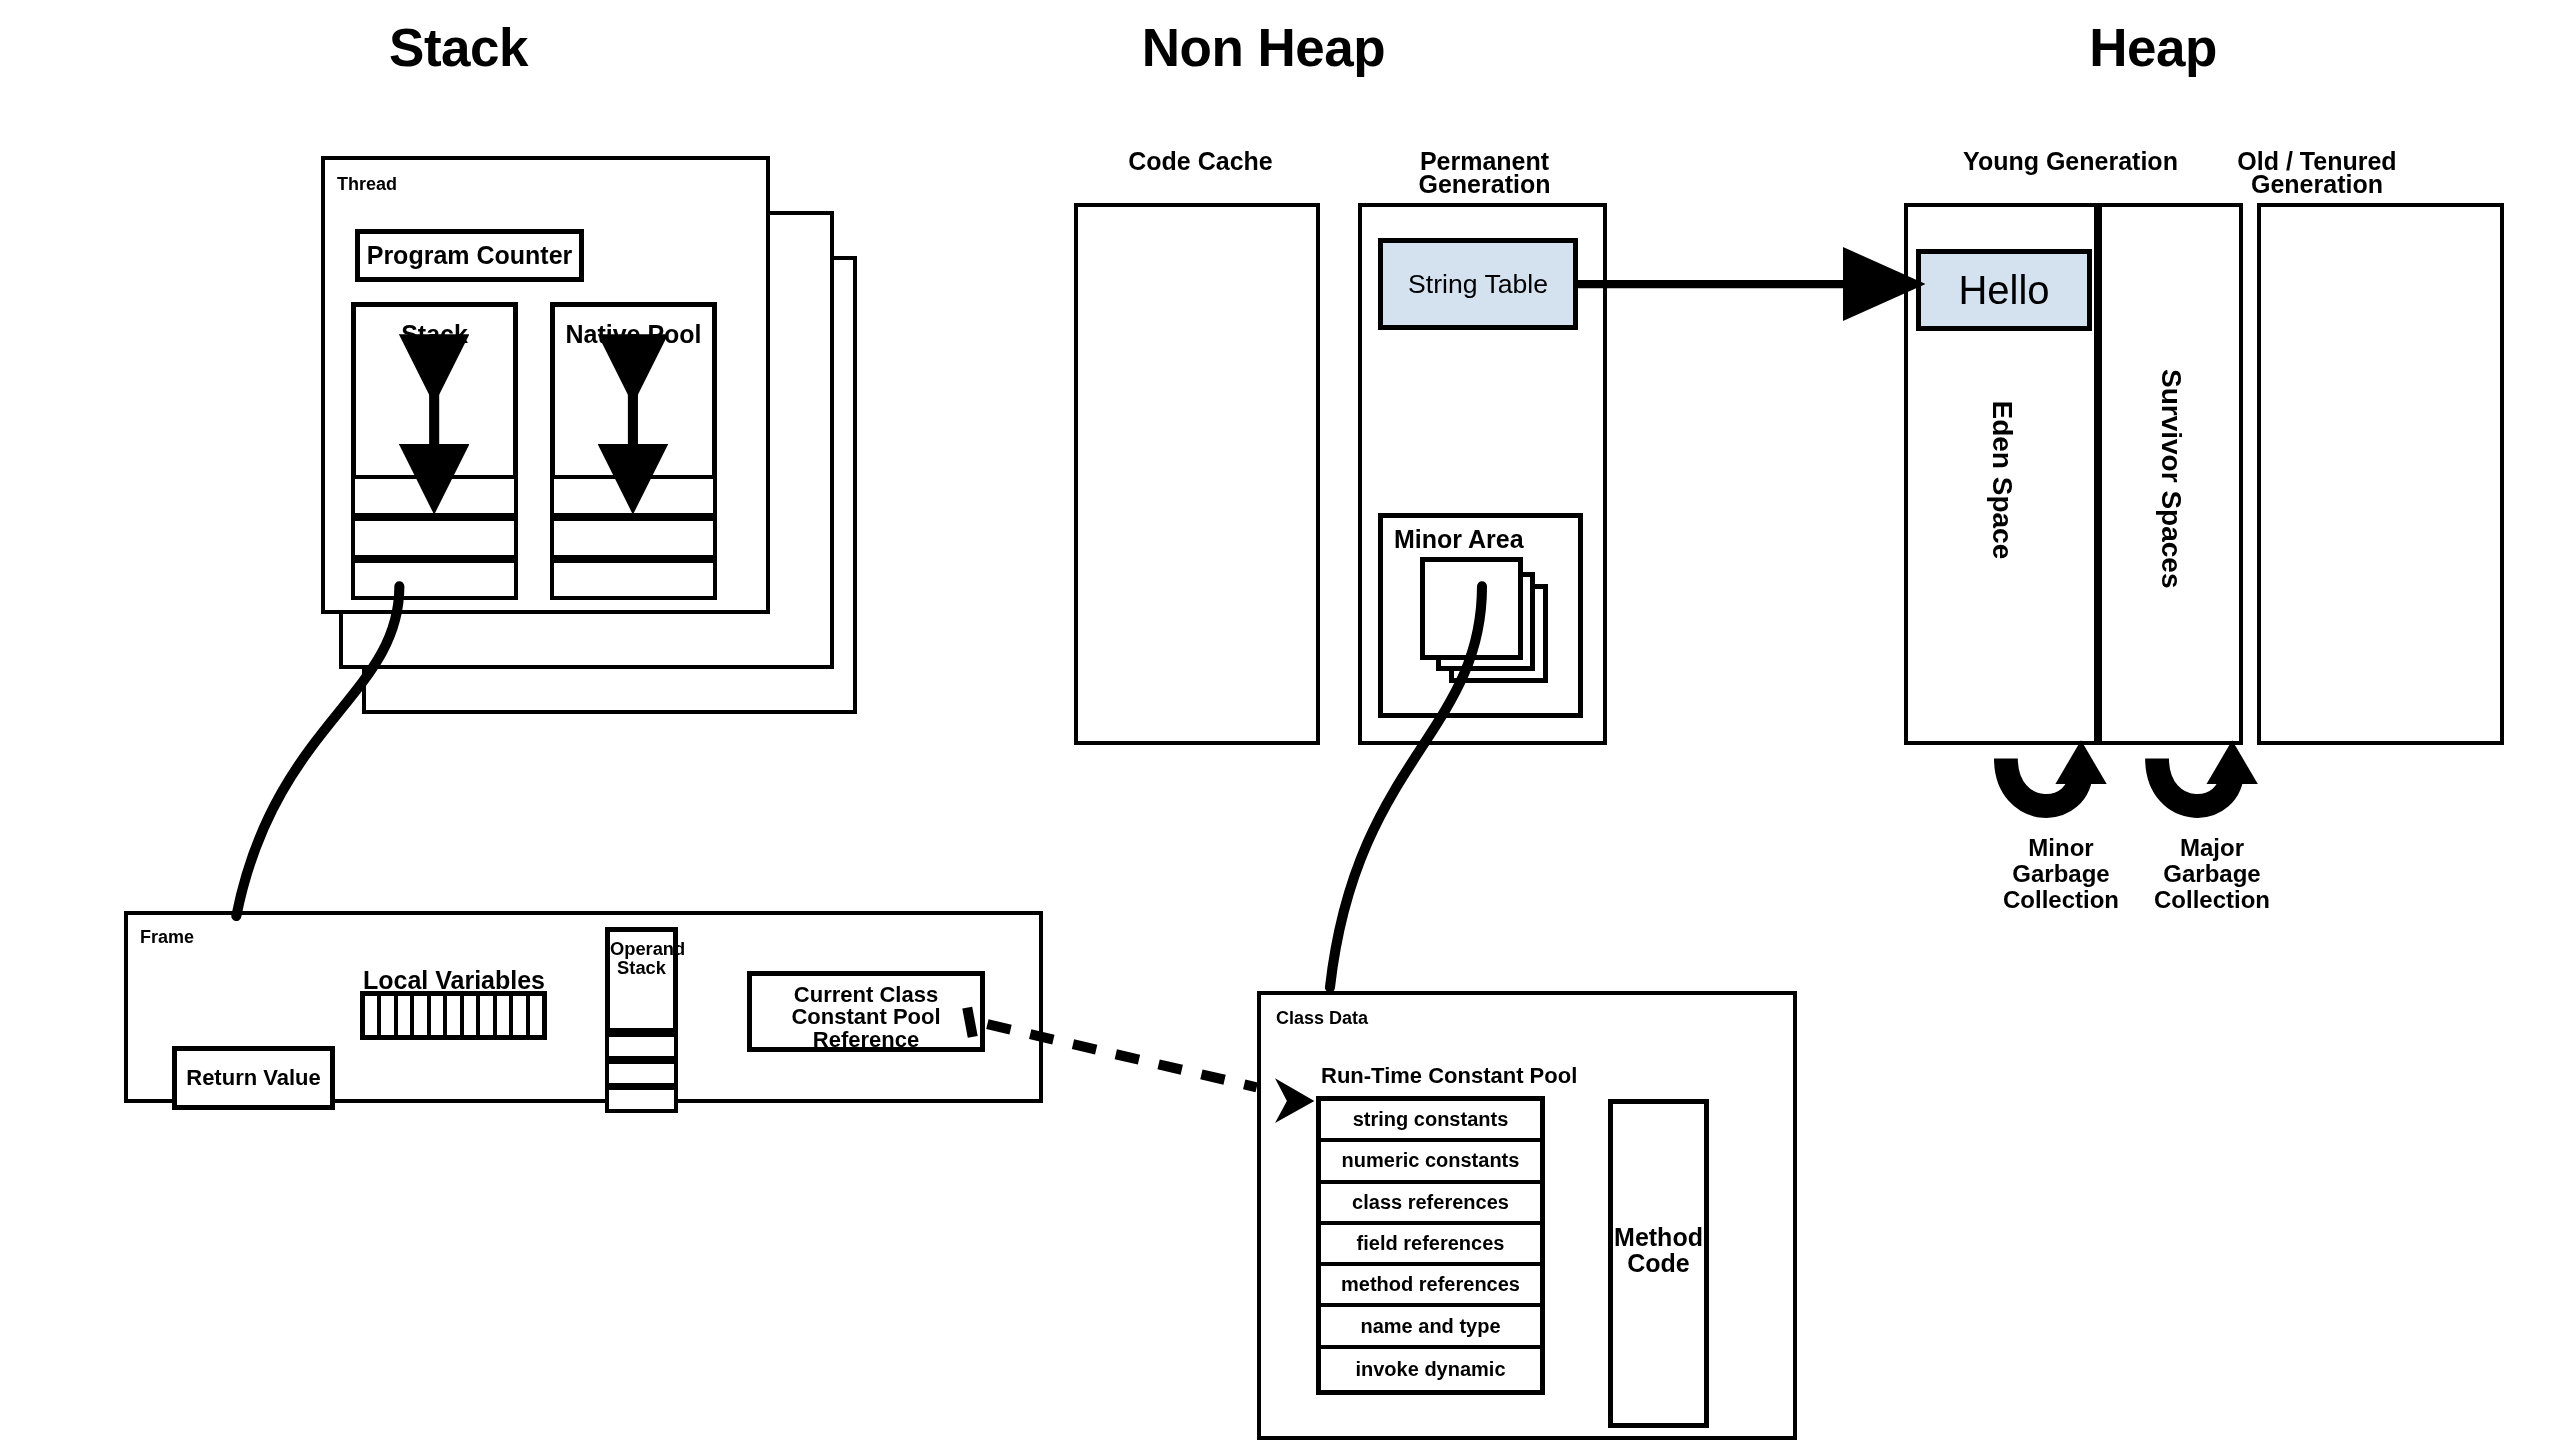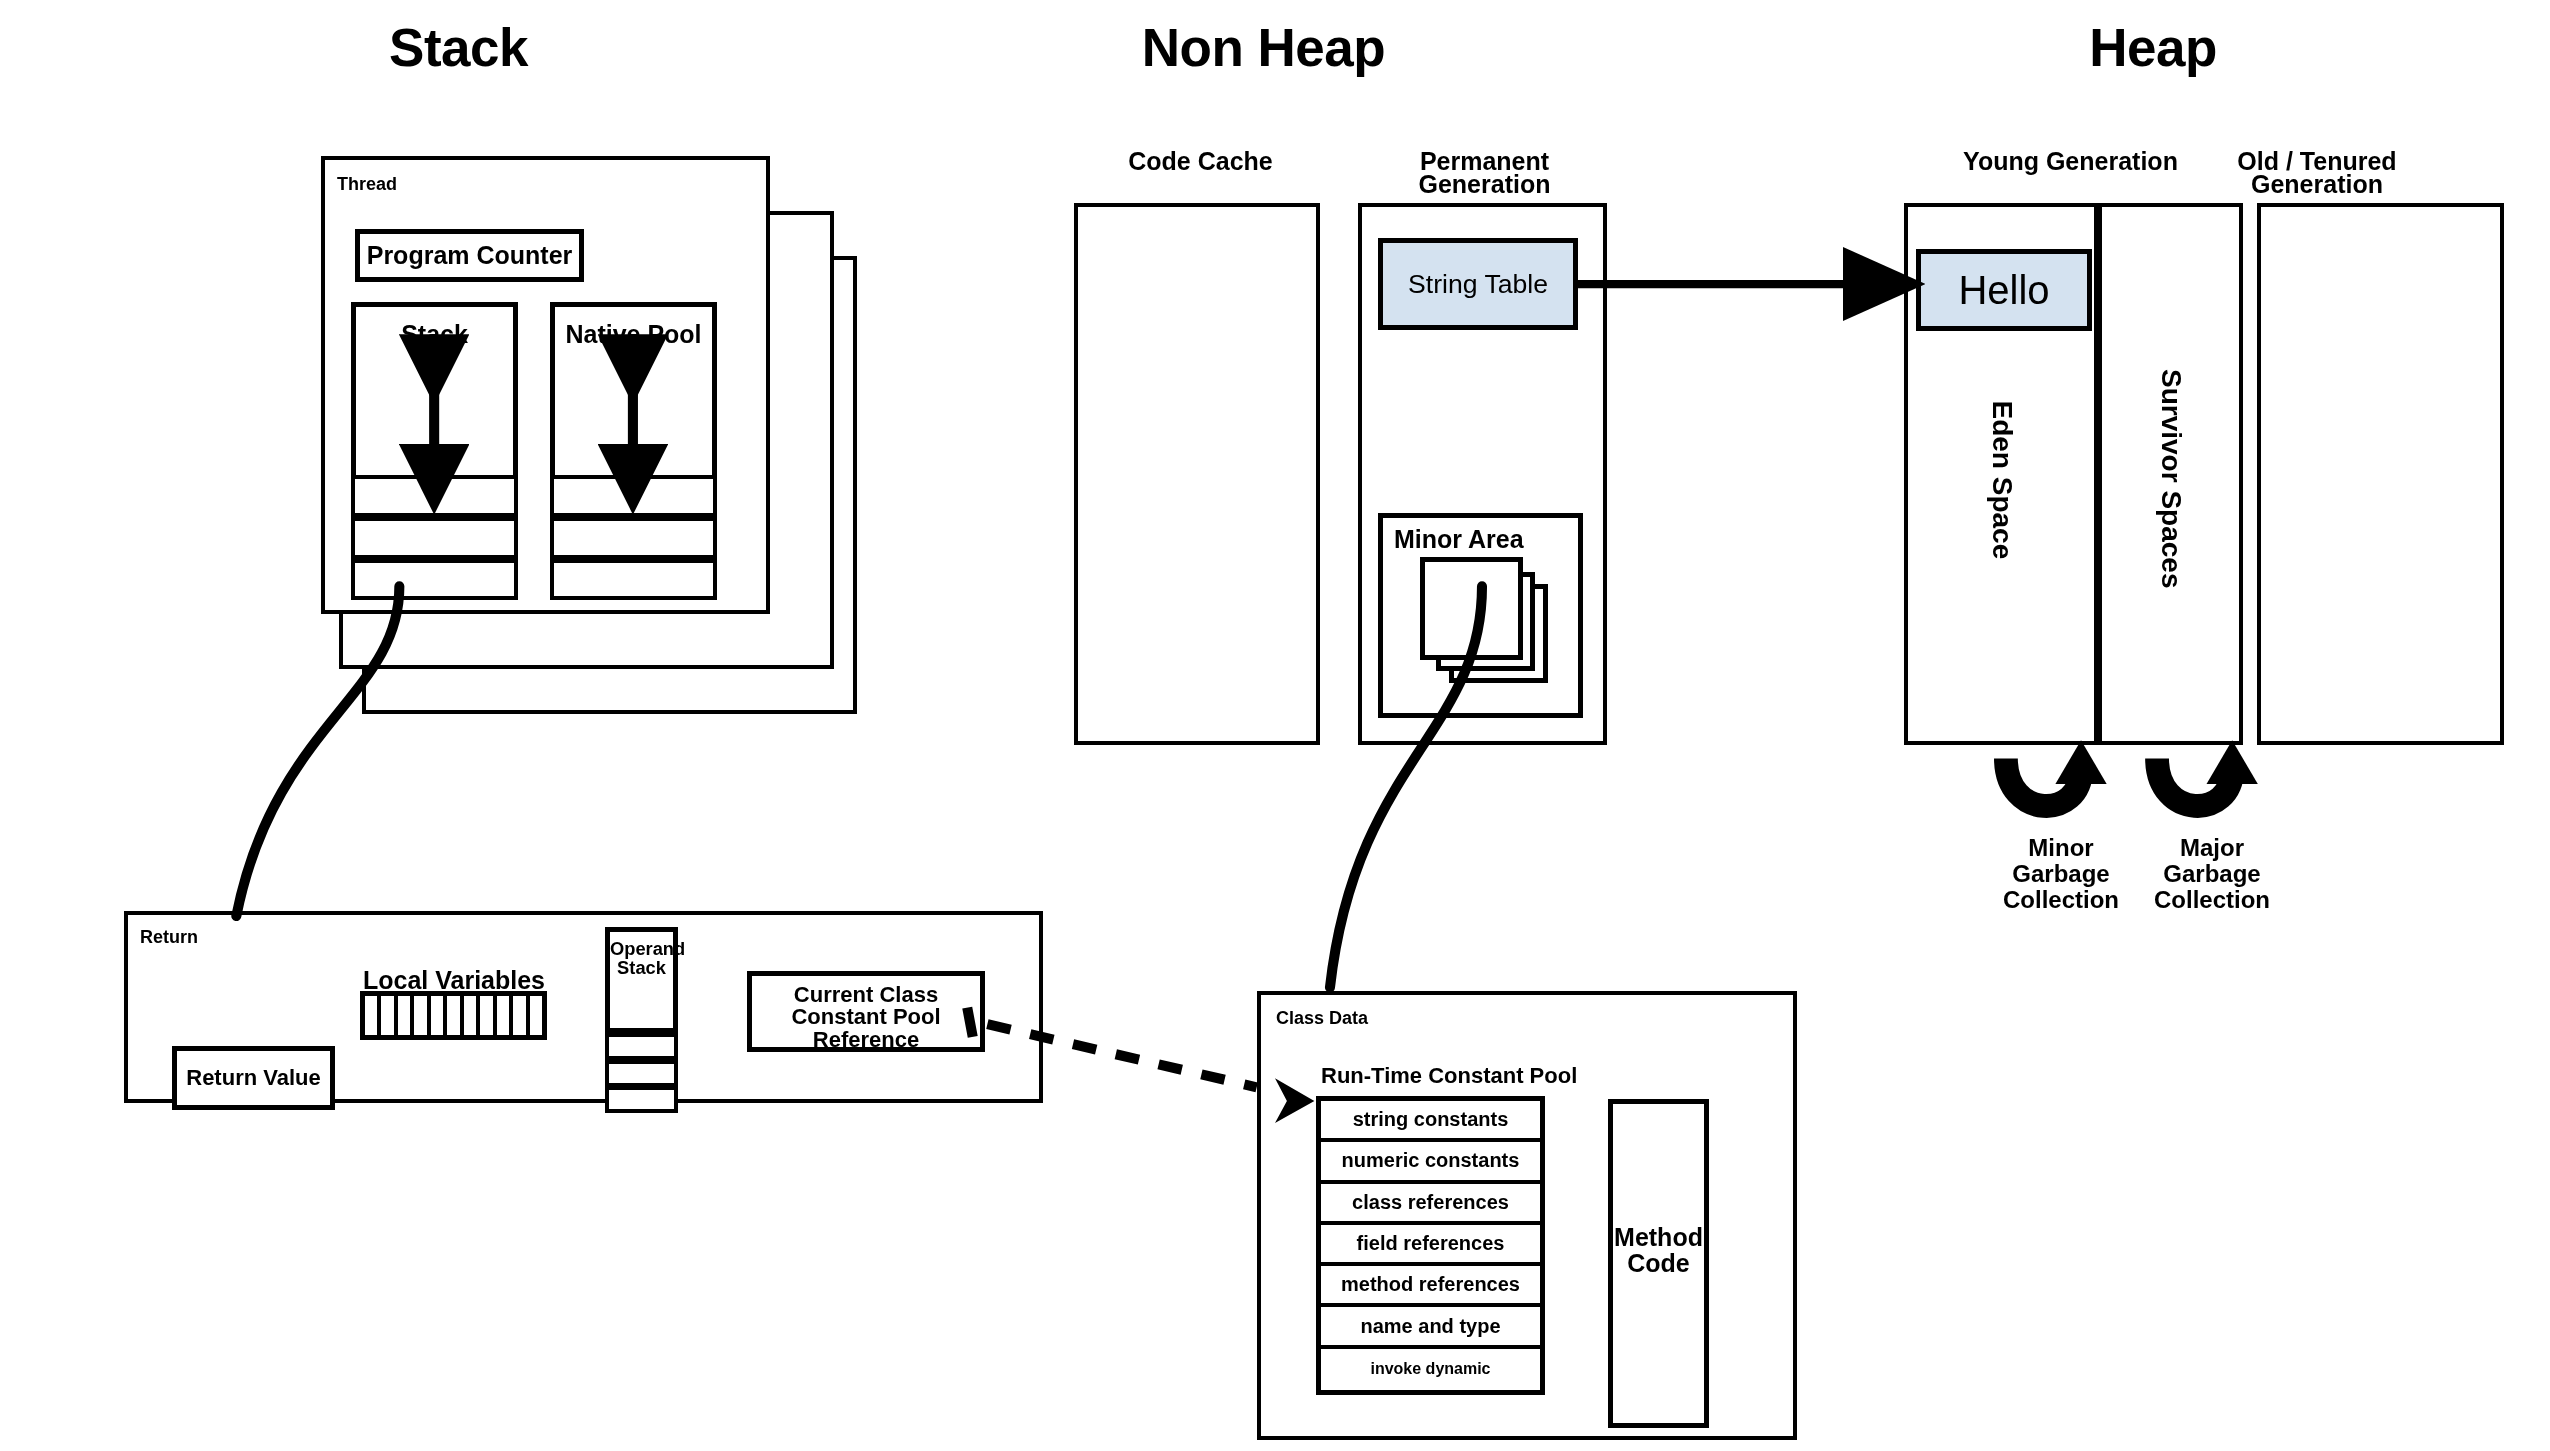--- a/index.html
+++ b/index.html
@@ -116,21 +116,21 @@
           <path d="M0,0.6 L9,4.5 L0,8.4 z" fill="#000"></path>
         </marker>
     </defs>
 
     <line x1="474" y1="400" x2="474" y2="520" stroke="#000" stroke-width="11" marker-start="url(#ahead)" marker-end="url(#ahead)"></line>
 
     <line x1="691" y1="400" x2="691" y2="520" stroke="#000" stroke-width="11" marker-start="url(#ahead)" marker-end="url(#ahead)"></line>
   </svg>
 
   <div class="abs box" style="left:124px; top:911px; width:919px; height:192px;"></div>
-  <div class="abs lbl lbl-17" style="left:140px; top:927px;">Return</div>
+  <div class="abs lbl lbl-17" style="left:140px; top:927px;">Frame</div>
 
   <div class="abs box box-med ctr" style="left:172px; top:1046px; width:163px; height:64px;">
     <span class="lbl lbl-13">Return Value</span>
   </div>
 
   <div class="abs lbl lbl-15 lbl-center" style="left:353px; top:966px; width:202px;">Local Variables</div>
   <div class="abs box box-med" id="local-vars" style="left:360px; top:991px; width:187px; height:49px; display:flex;">
       <div style="flex: 1 1 0px; border-right: 4.6px solid rgb(0, 0, 0);"></div>
       <div style="flex: 1 1 0px; border-right: 4.6px solid rgb(0, 0, 0);"></div>
       <div style="flex: 1 1 0px; border-right: 4.6px solid rgb(0, 0, 0);"></div>
@@ -217,21 +217,21 @@
       </div>
       <div style="height: 14.2857%; display: flex; align-items: center; justify-content: center; font-weight: bold; font-size: 20px; box-sizing: border-box; border-bottom: 4.6px solid rgb(0, 0, 0);">
         <span>field references</span>
       </div>
       <div style="height: 14.2857%; display: flex; align-items: center; justify-content: center; font-weight: bold; font-size: 20px; box-sizing: border-box; border-bottom: 4.6px solid rgb(0, 0, 0);">
         <span>method references</span>
       </div>
       <div style="height: 14.2857%; display: flex; align-items: center; justify-content: center; font-weight: bold; font-size: 20px; box-sizing: border-box; border-bottom: 4.6px solid rgb(0, 0, 0);">
         <span>name and type</span>
       </div>
-      <div style="height: 14.2857%; display: flex; align-items: center; justify-content: center; font-weight: bold; font-size: 16px; box-sizing: border-box;">
+      <div style="height: 14.2857%; display: flex; align-items: center; justify-content: center; font-weight: bold; font-size: 20px; box-sizing: border-box;">
         <span>invoke dynamic</span>
       </div>
     </div>
 
   <div class="abs box box-med" style="left:1608px; top:1099px; width:101px; height:329px;">
     <div class="abs lbl lbl-15 lbl-center" style="left:0; top:119px; width:100%;">Method</div>
     <div class="abs lbl lbl-15 lbl-center" style="left:0; top:145px; width:100%;">Code</div>
   </div>
 
   <svg width="2550" height="1451" viewBox="0 0 2784 1584">

